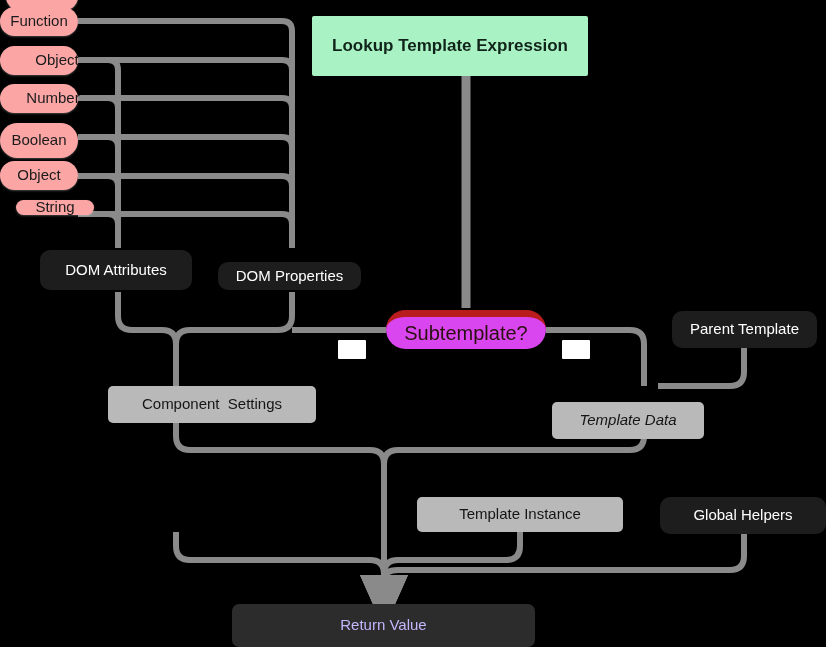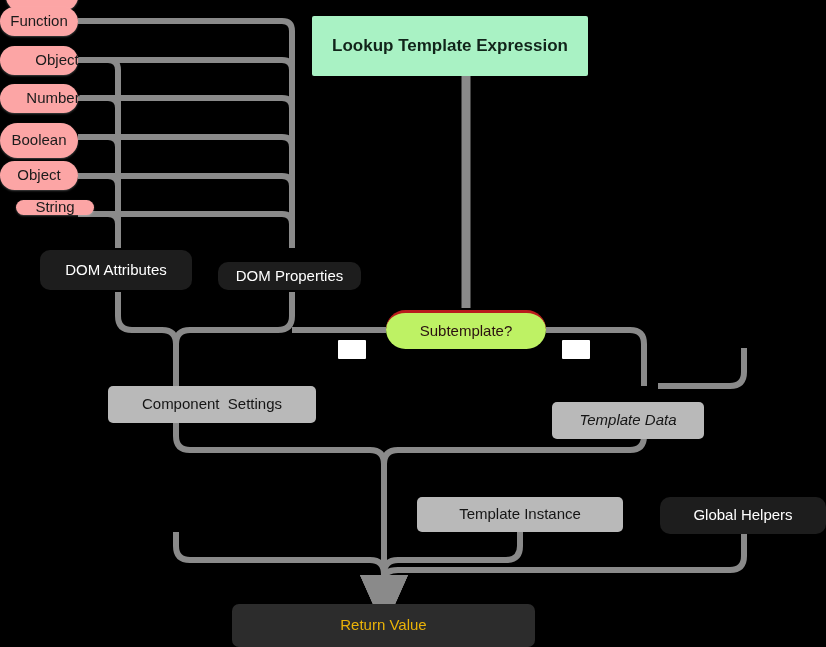--- a/index.html
+++ b/index.html
@@ -31,35 +31,35 @@
     background:#a9f2c4;color:#11241a;
     font-size:17px;font-weight:bold;border-radius:2px;
   }
 
   
   .dark{
     background:#1d1d1d;color:#ffffff;
     font-size:15px;border-radius:10px;
   }
   .dark-wide{
-    background:#2c2c2c;color:#eab308;
+    background:#2c2c2c;color:#c4b5fd;
     font-size:15px;border-radius:7px;
   }
 
   
   .gray{
     background:#b9b9b9;color:#151515;
     font-size:15px;border-radius:5px;
   }
 
   
   .decision{
-    background:#bef264;color:#2a1110;
-    font-size:15px;border-radius:999px;
-    border-top:3px solid #b91c1c;
+    background:#d946ef;color:#2a1110;
+    font-size:20px;border-radius:999px;
+    border-top:7px solid #b91c1c;
   }
 
   
   .chip{
     background:#ffffff;border-radius:1px;
   }
 </style>
 </head>
 <body>
 
@@ -130,20 +130,21 @@
   <div class="node green" style="left:312px;top:16px;width:276px;height:60px;">Lookup Template Expression</div>
 
   <div class="node dark" style="left:40px;top:250px;width:152px;height:40px;">DOM Attributes</div>
   <div class="node dark" style="left:218px;top:250px;width:143px;height:28px;margin-top:12px;">DOM Properties</div>
 
   <div class="node decision" style="left:386px;top:310px;width:160px;height:39px;">Subtemplate?</div>
 
   <div class="node chip" style="left:338px;top:340px;width:28px;height:19px;"></div>
   <div class="node chip" style="left:562px;top:340px;width:28px;height:19px;"></div>
 
+  <div class="node dark" style="left:672px;top:311px;width:145px;height:37px;">Parent Template</div>
 
   <div class="node gray" style="left:72px;top:386px;width:208px;height:37px;margin-left:36px;">Component  Settings</div>
   <div class="node gray" style="left:552px;top:402px;width:152px;height:37px;font-style:italic;">Template Data</div>
 
   <div class="node gray" style="left:417px;top:497px;width:206px;height:35px;">Template Instance</div>
   <div class="node dark" style="left:660px;top:497px;width:166px;height:37px;">Global Helpers</div>
 
   <div class="node dark-wide" style="left:232px;top:604px;width:303px;height:43px;">Return Value</div>
 
 </div>

